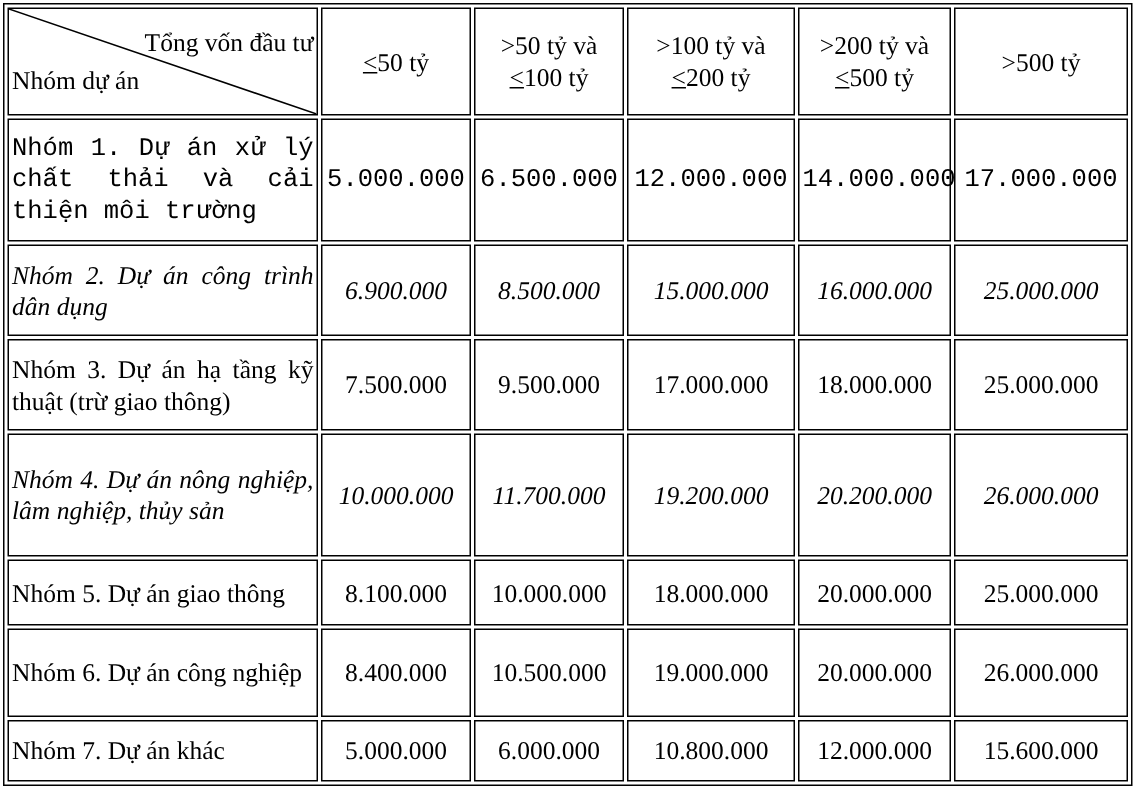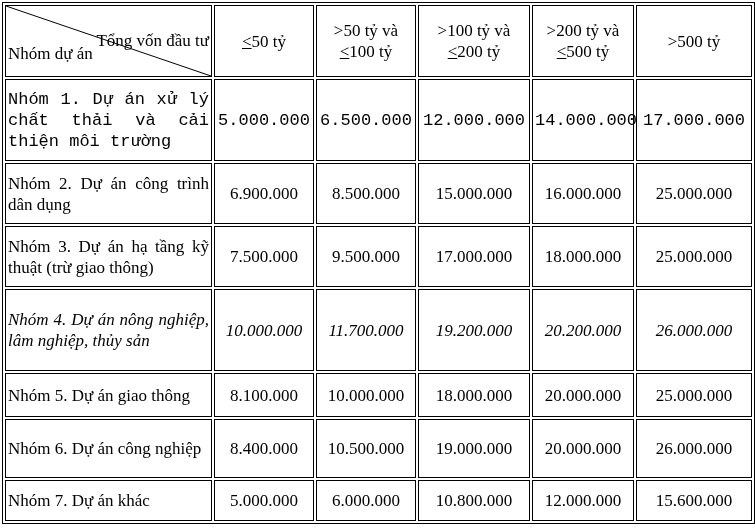--- a/index.html
+++ b/index.html
@@ -51,37 +51,37 @@
       padding: 0;
     }
     th.corner svg {
       position: absolute;
       left: 0; top: 0;
       width: 100%; height: 100%;
     }
     th.corner .top-label {
       position: absolute;
       right: 2px;
-      top: 24px;
+      top: 12px;
       text-align: center;
       white-space: nowrap;
     }
     th.corner .bottom-label {
       position: absolute;
       left: 2px;
       bottom: 12px;
       text-align: left;
       white-space: nowrap;
     }
     .lte {
       text-decoration: underline;
     }
     tr.h-head { height: 72px; }
     tr.h-r1 { height: 82px; font-family: Liberation Mono, monospace; }
-    tr.h-r2 { height: 61px; }
+    tr.h-r2 { height: 61px; font-style: italic; }
     tr.h-r3 { height: 61px; }
     tr.h-r4 { height: 82px; font-style: italic; }
     tr.h-r5 { height: 44px; }
     tr.h-r6 { height: 59px; }
     tr.h-r7 { height: 41px; }
   </style>
 </head>
 <body>
 
 <div class="wrap">

